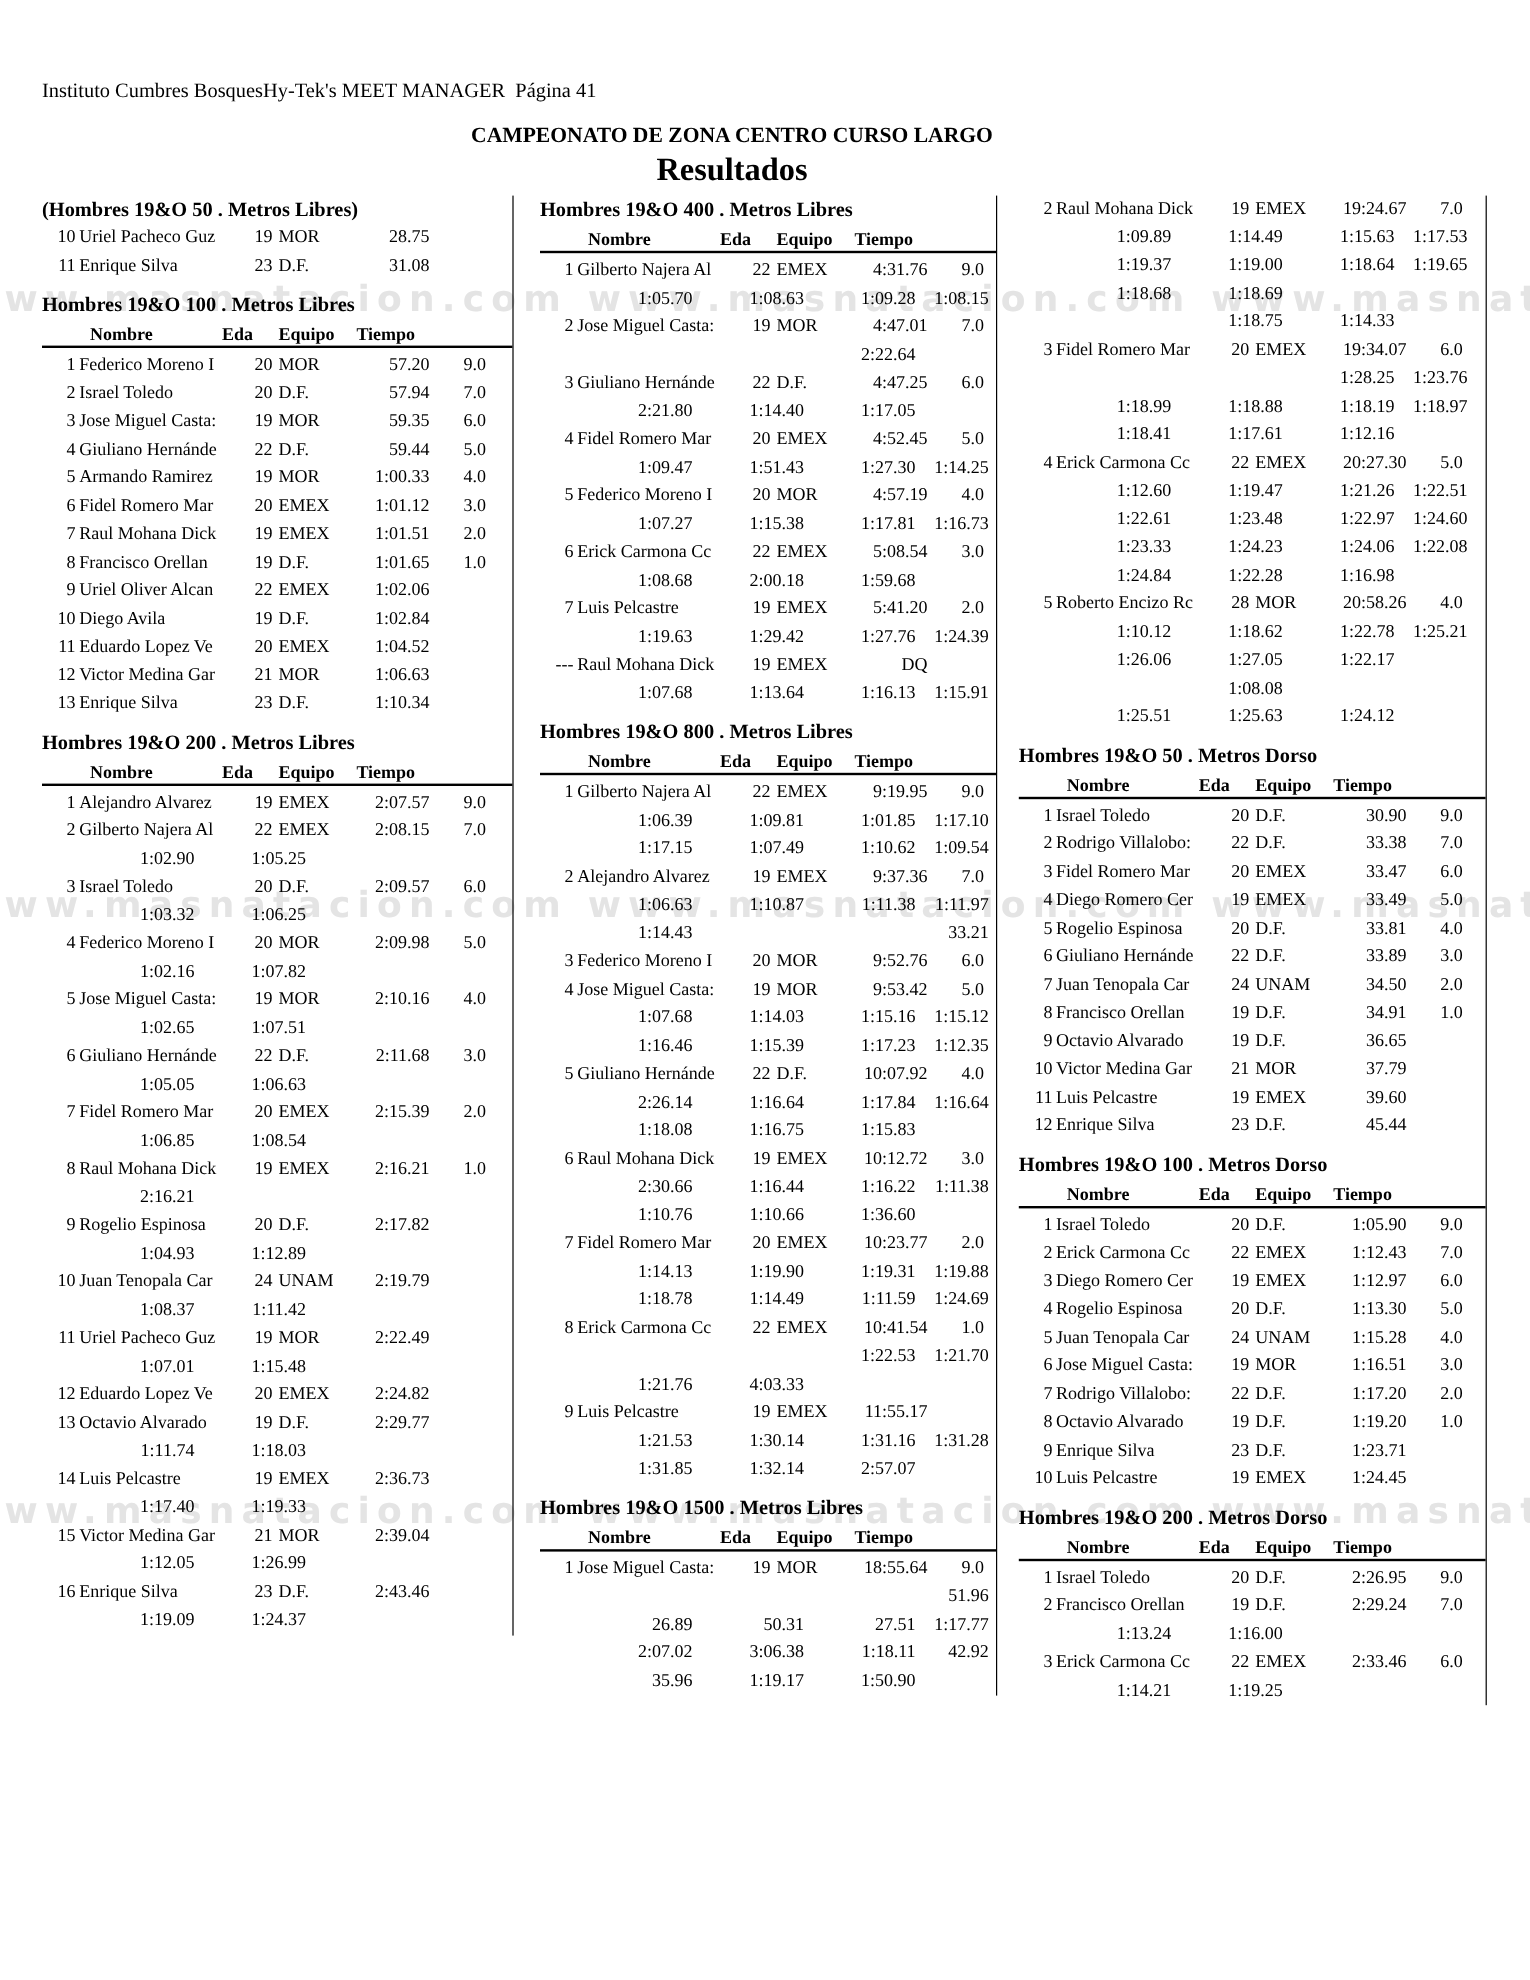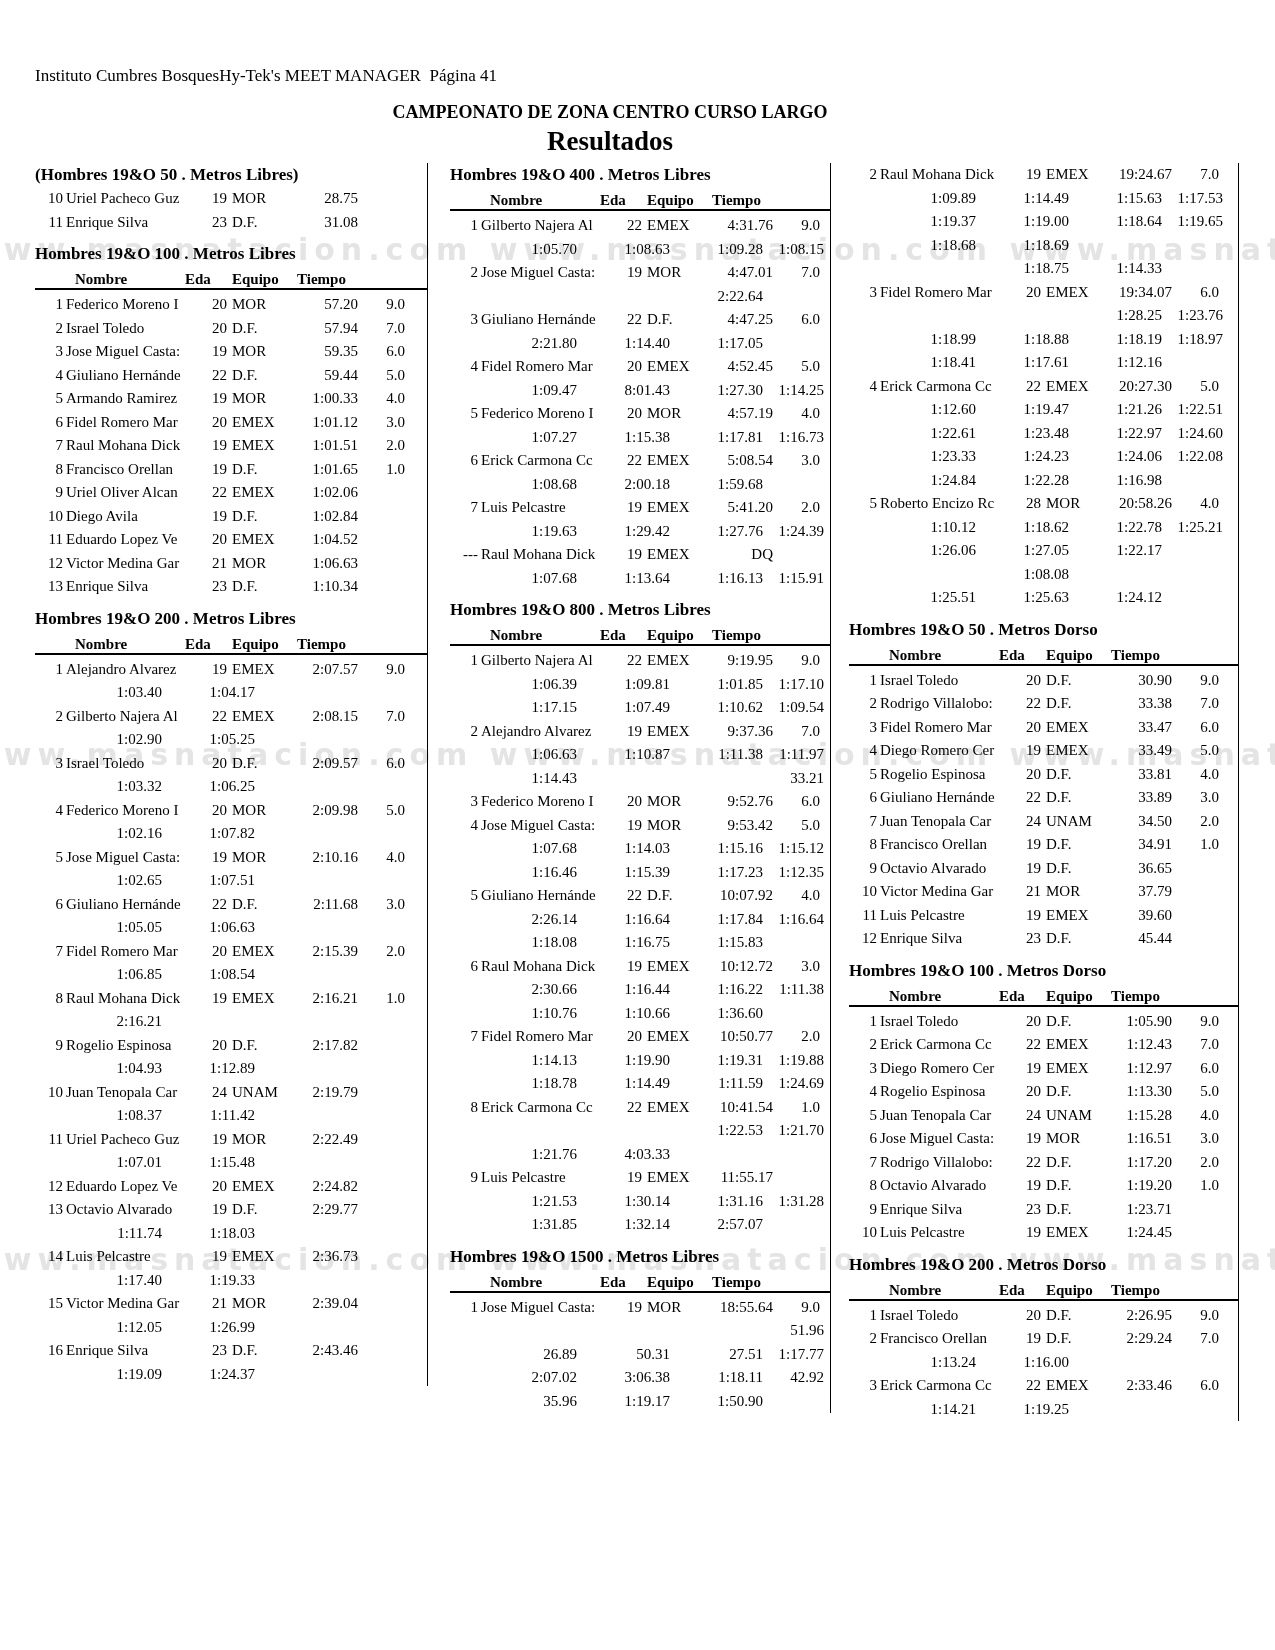--- a/index.html
+++ b/index.html
@@ -198,26 +198,20 @@
               <span class="hc">Tiempo</span>
             </div>
             <div class="r-row">
               <span class="c-rank">1</span>
               <span class="c-name">Alejandro Alvarez</span>
               <span class="c-age">19</span>
               <span class="c-team">EMEX</span>
               <span class="c-time">2:07.57</span>
               <span class="c-pts">9.0</span>
             </div>
-            <div class="s-row">
-              <span class="s-cell">1:03.40</span>
-              <span class="s-cell">1:04.17</span>
-              <span class="s-cell"></span>
-              <span class="s-cell"></span>
-            </div>
             <div class="r-row">
               <span class="c-rank">2</span>
               <span class="c-name">Gilberto Najera Al</span>
               <span class="c-age">22</span>
               <span class="c-team">EMEX</span>
               <span class="c-time">2:08.15</span>
               <span class="c-pts">7.0</span>
             </div>
             <div class="s-row">
               <span class="s-cell">1:02.90</span>
@@ -471,21 +465,21 @@
             <div class="r-row">
               <span class="c-rank">4</span>
               <span class="c-name">Fidel Romero Mar</span>
               <span class="c-age">20</span>
               <span class="c-team">EMEX</span>
               <span class="c-time">4:52.45</span>
               <span class="c-pts">5.0</span>
             </div>
             <div class="s-row">
               <span class="s-cell">1:09.47</span>
-              <span class="s-cell">8:01.43</span>
+              <span class="s-cell">1:51.43</span>
               <span class="s-cell">1:27.30</span>
               <span class="s-cell">1:14.25</span>
             </div>
             <div class="r-row">
               <span class="c-rank">5</span>
               <span class="c-name">Federico Moreno I</span>
               <span class="c-age">20</span>
               <span class="c-team">MOR</span>
               <span class="c-time">4:57.19</span>
               <span class="c-pts">4.0</span>
@@ -653,21 +647,21 @@
               <span class="s-cell">1:10.76</span>
               <span class="s-cell">1:10.66</span>
               <span class="s-cell">1:36.60</span>
               <span class="s-cell"></span>
             </div>
             <div class="r-row">
               <span class="c-rank">7</span>
               <span class="c-name">Fidel Romero Mar</span>
               <span class="c-age">20</span>
               <span class="c-team">EMEX</span>
-              <span class="c-time">10:50.77</span>
+              <span class="c-time">10:23.77</span>
               <span class="c-pts">2.0</span>
             </div>
             <div class="s-row">
               <span class="s-cell">1:14.13</span>
               <span class="s-cell">1:19.90</span>
               <span class="s-cell">1:19.31</span>
               <span class="s-cell">1:19.88</span>
             </div>
             <div class="s-row">
               <span class="s-cell">1:18.78</span>

